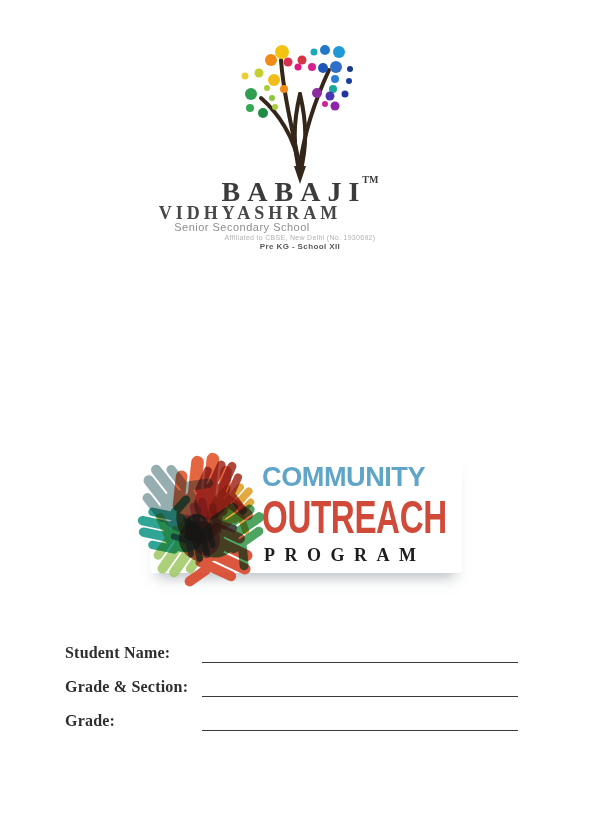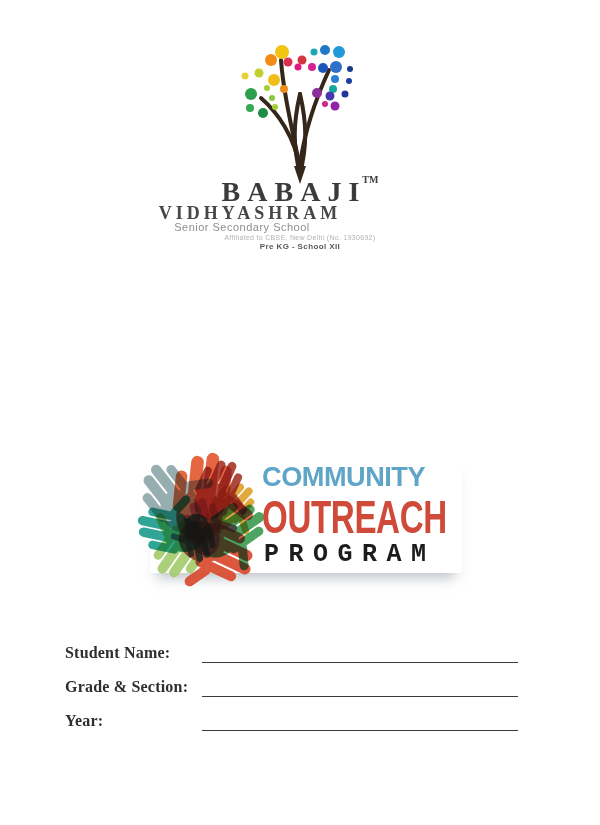--- a/index.html
+++ b/index.html
@@ -57,21 +57,21 @@
     font-family:"Liberation Sans", sans-serif;font-weight:bold;font-size:28px;line-height:28px;
     letter-spacing:-0.5px;white-space:nowrap;transform:scaleX(0.97);transform-origin:left center;
   }
   .pl2{
     position:absolute;left:0;top:39px;color:#cf4a38;
     font-family:"Liberation Sans", sans-serif;font-weight:bold;font-size:46px;line-height:46px;
     letter-spacing:-0.5px;white-space:nowrap;transform:scaleX(0.72);transform-origin:left center;
   }
   .pl3{
     position:absolute;left:2px;top:90px;color:#1c1c1c;
-    font-family:Liberation Mono, monospace;font-weight:bold;font-size:25px;line-height:20px;
+    font-family:Liberation Serif, serif;font-weight:bold;font-size:18px;line-height:20px;
     letter-spacing:9.5px;white-space:nowrap;
   }
 
   
   .form{position:absolute;left:65px;top:644px;width:455px;}
   .form-row{position:relative;height:34px;}
   .form-label{
     position:absolute;left:0;top:0;font-size:16px;font-weight:bold;color:#2e2e2e;letter-spacing:0.2px;
   }
   .form-line{
@@ -174,18 +174,18 @@
   <section class="form">
     <div class="form-row">
       <span class="form-label">Student Name:</span>
       <span class="form-line"></span>
     </div>
     <div class="form-row">
       <span class="form-label">Grade &amp; Section:</span>
       <span class="form-line"></span>
     </div>
     <div class="form-row">
-      <span class="form-label">Year:</span>
+      <span class="form-label">Grade:</span>
       <span class="form-line"></span>
     </div>
   </section>
 
 </div>
 
 </body></html>

